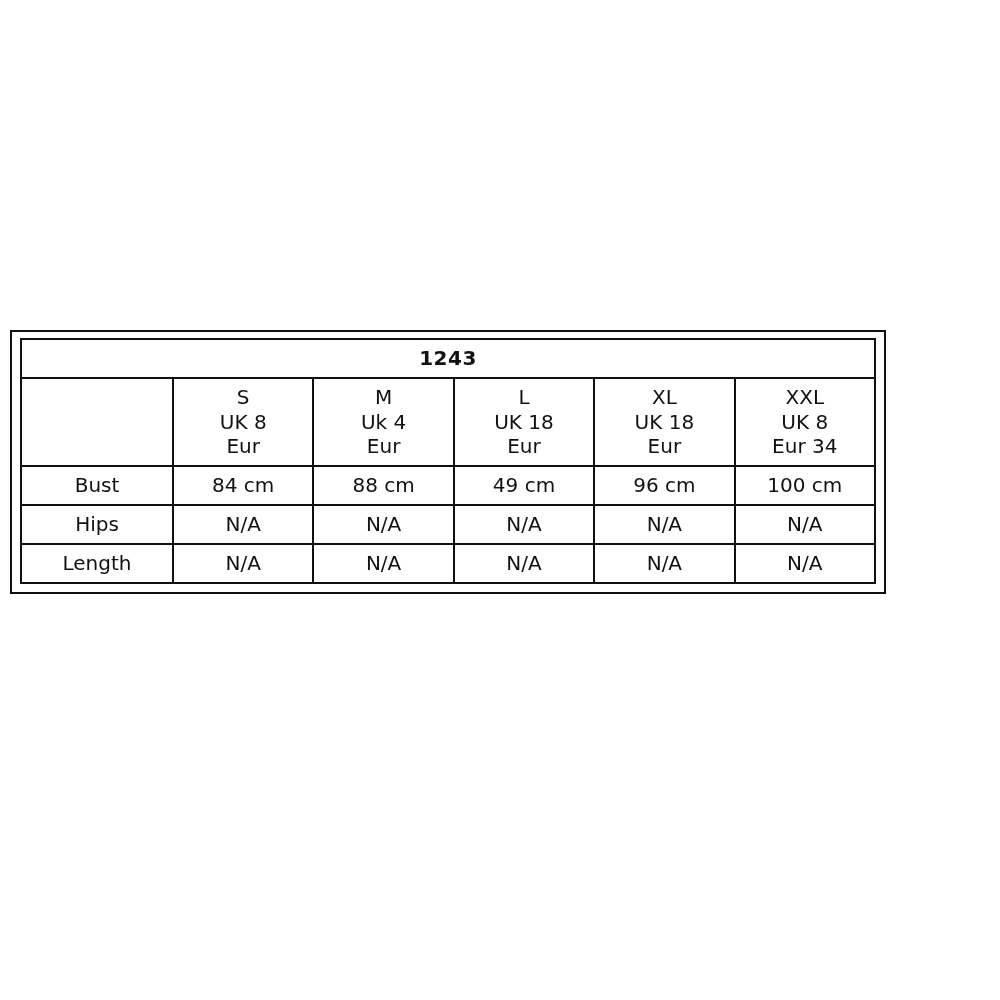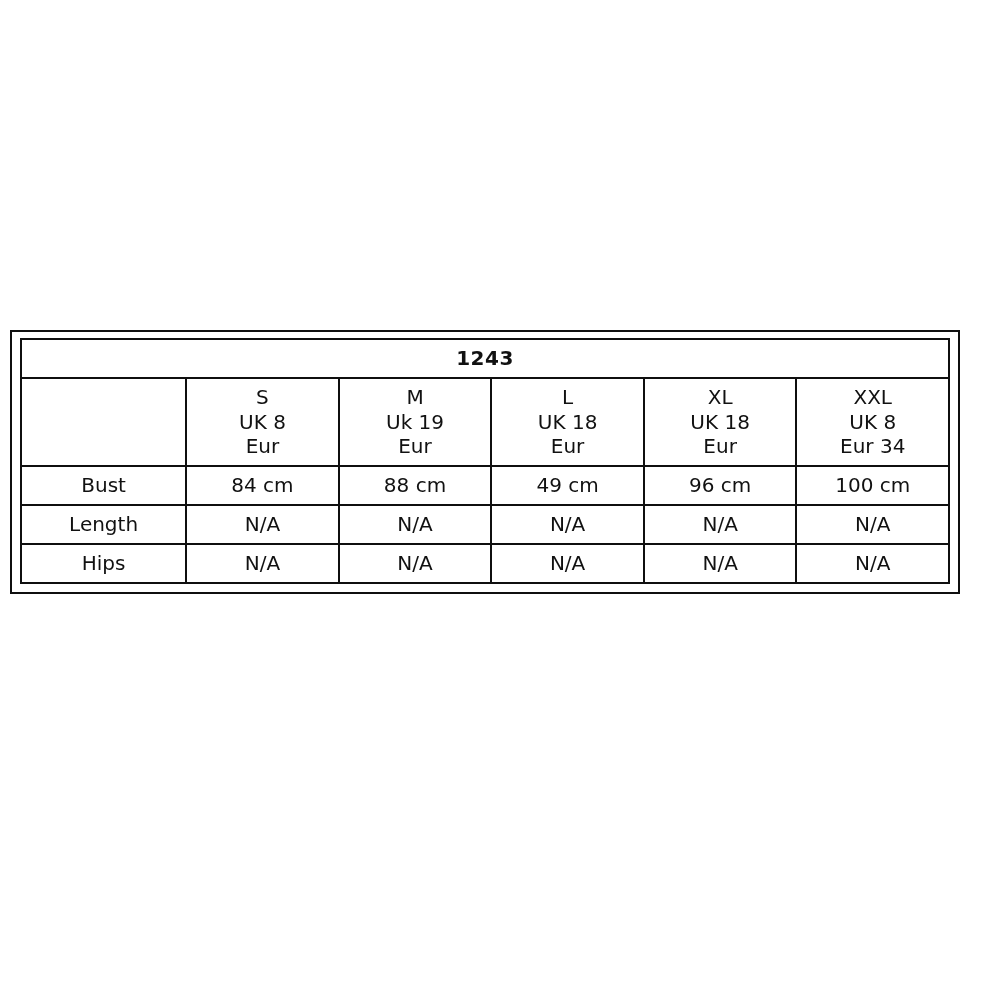--- a/index.html
+++ b/index.html
@@ -13,21 +13,21 @@
     font-family: "DejaVu Sans", sans-serif;
     color: #111111;
     position: relative;
     overflow: hidden;
   }
 
   .sheet {
     position: absolute;
     left: 10px;
     top: 330px;
-    width: 950px;
+    width: 876px;
   }
 
   table.size-table {
     border-collapse: collapse;
     width: 100%;
     table-layout: fixed;
   }
 
   table.size-table td {
     border: 2px solid #0f0f0f;
@@ -97,21 +97,21 @@
           <td></td>
 
           <td>
             <span class="ln">S</span>
             <span class="ln">UK 8</span>
             <span class="ln">Eur</span>
           </td>
 
           <td>
             <span class="ln">M</span>
-            <span class="ln">Uk 19</span>
+            <span class="ln">Uk 4</span>
             <span class="ln">Eur</span>
           </td>
 
           <td>
             <span class="ln">L</span>
             <span class="ln">UK 18</span>
             <span class="ln">Eur</span>
           </td>
 
           <td>
@@ -131,30 +131,30 @@
           <td class="label-cell">Bust</td>
           <td>84 cm</td>
           <td>88 cm</td>
           <td>49 cm</td>
           <td>96 cm</td>
           <td>100 cm</td>
         </tr>
 
 
         <tr class="data-row">
-          <td class="label-cell">Length</td>
+          <td class="label-cell">Hips</td>
           <td>N/A</td>
           <td>N/A</td>
           <td>N/A</td>
           <td>N/A</td>
           <td>N/A</td>
         </tr>
 
         <tr class="data-row">
-          <td class="label-cell">Hips</td>
+          <td class="label-cell">Length</td>
           <td>N/A</td>
           <td>N/A</td>
           <td>N/A</td>
           <td>N/A</td>
           <td>N/A</td>
         </tr>
       </tbody>
     </table>
   </div>
 </div>

